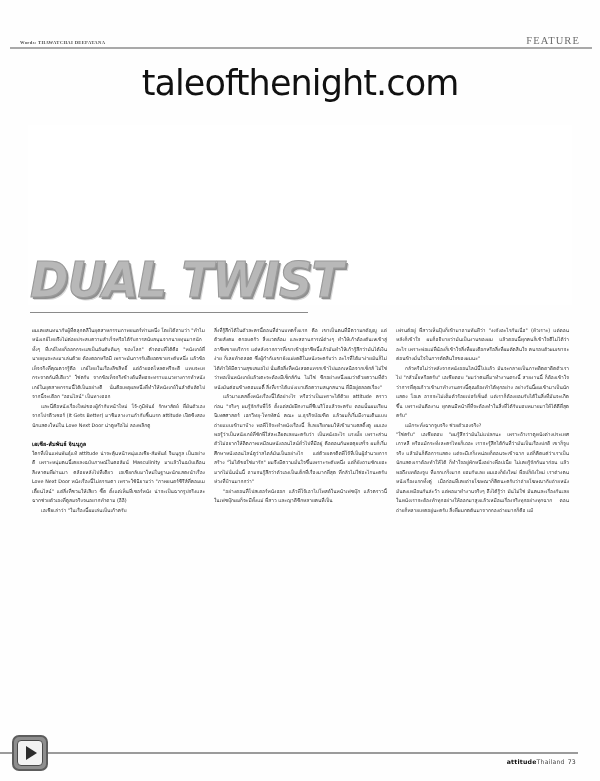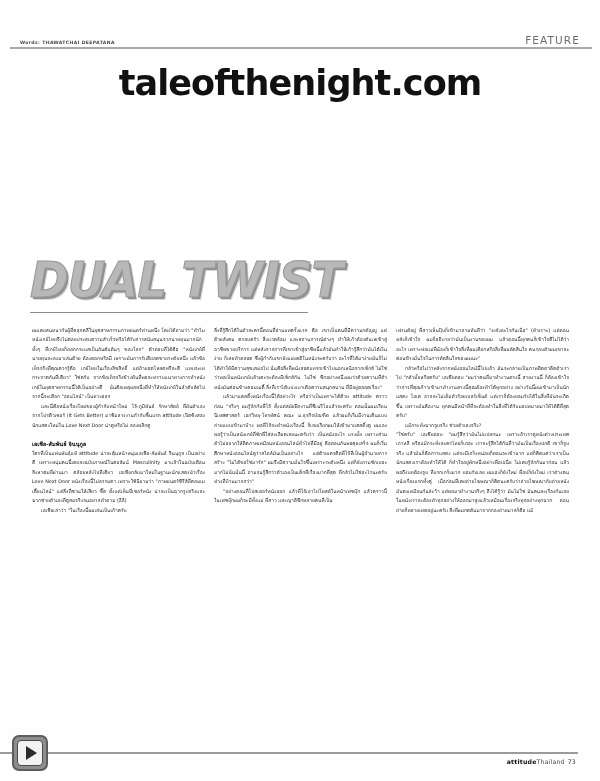--- a/index.html
+++ b/index.html
@@ -24,20 +24,21 @@
     background: #fefefe;
   }
 
   
   .masthead {
     position: absolute;
     left: 20px;
     right: 20px;
     top: 28px;
     height: 20px;
+    font-family: Liberation Serif, serif;
   }
   .byline {
     position: absolute;
     left: 0;
     bottom: 3px;
     font-size: 4.6px;
     letter-spacing: 0.35px;
     color: #4a4a4a;
     font-weight: bold;
     white-space: nowrap;
@@ -61,21 +62,21 @@
   }
 
   
   .site-title {
     position: absolute;
     left: 0;
     right: 0;
     top: 63px;
     text-align: center;
     font-size: 35px;
-    font-weight: bold;
+    font-weight: normal;
     letter-spacing: -0.9px;
     color: #111111;
     font-family: "DejaVu Sans", "Liberation Sans", sans-serif;
   }
 
   
   .hero {
     position: absolute;
     left: 28px;
     top: 125px;

